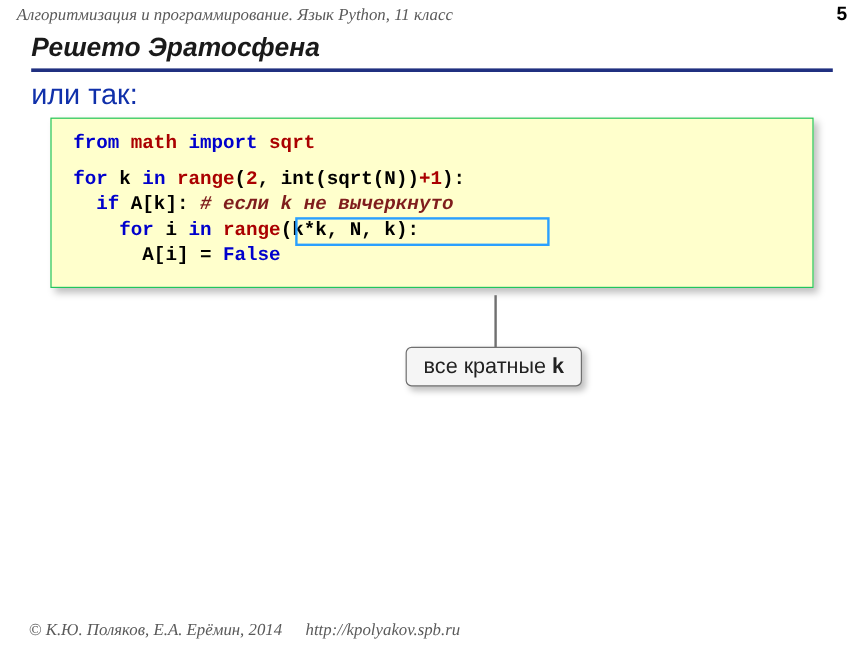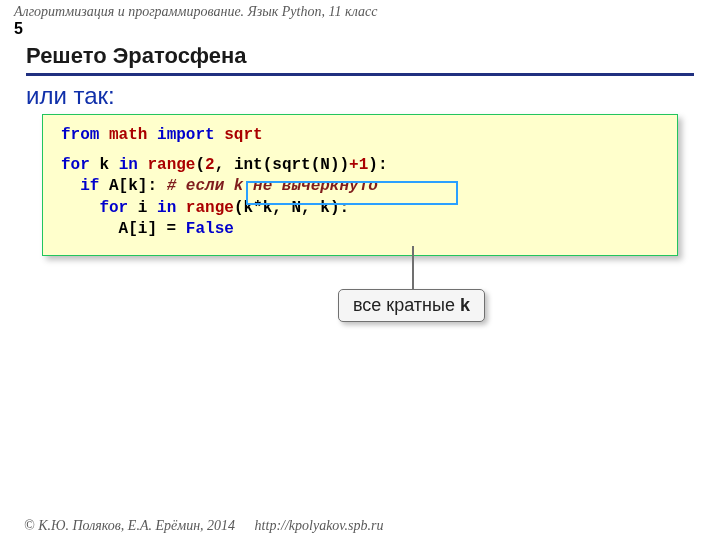--- a/index.html
+++ b/index.html
@@ -13,34 +13,34 @@
   }
   .header-bar {
     padding: 4px 14px 3px 14px;
     font-style: italic;
     color: #5a5a5a;
     font-size: 14px;
     display: flex;
     justify-content: space-between;
     align-items: baseline;
     font-family: "Times New Roman", serif;
-    flex-direction: column;
   }
   .page-num {
     font-style: normal;
     font-weight: bold;
     color: #000;
     font-size: 16px;
     font-family: Arial, sans-serif;
   }
   .title {
     font-size: 22px;
     font-weight: bold;
     color: #1a1a1a;
     padding: 2px 0 4px 26px;
+    font-style: italic;
   }
   .title-underline {
     height: 3px;
     background: #203080;
     margin: 0 26px 6px 26px;
   }
   .subtitle {
     color: #1030aa;
     font-size: 24px;
     padding-left: 26px;

